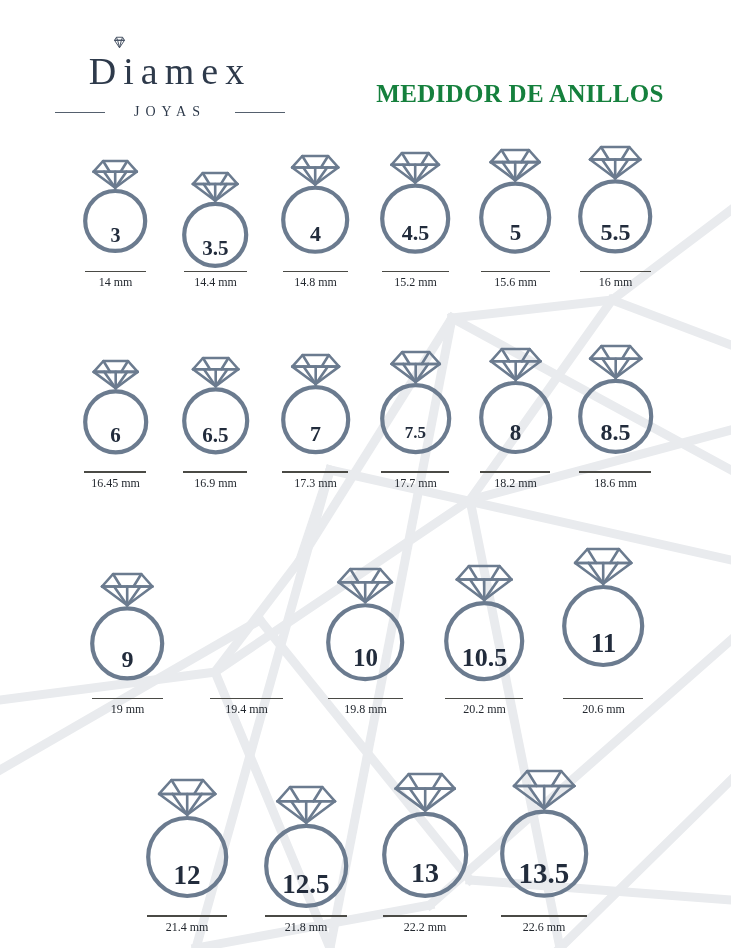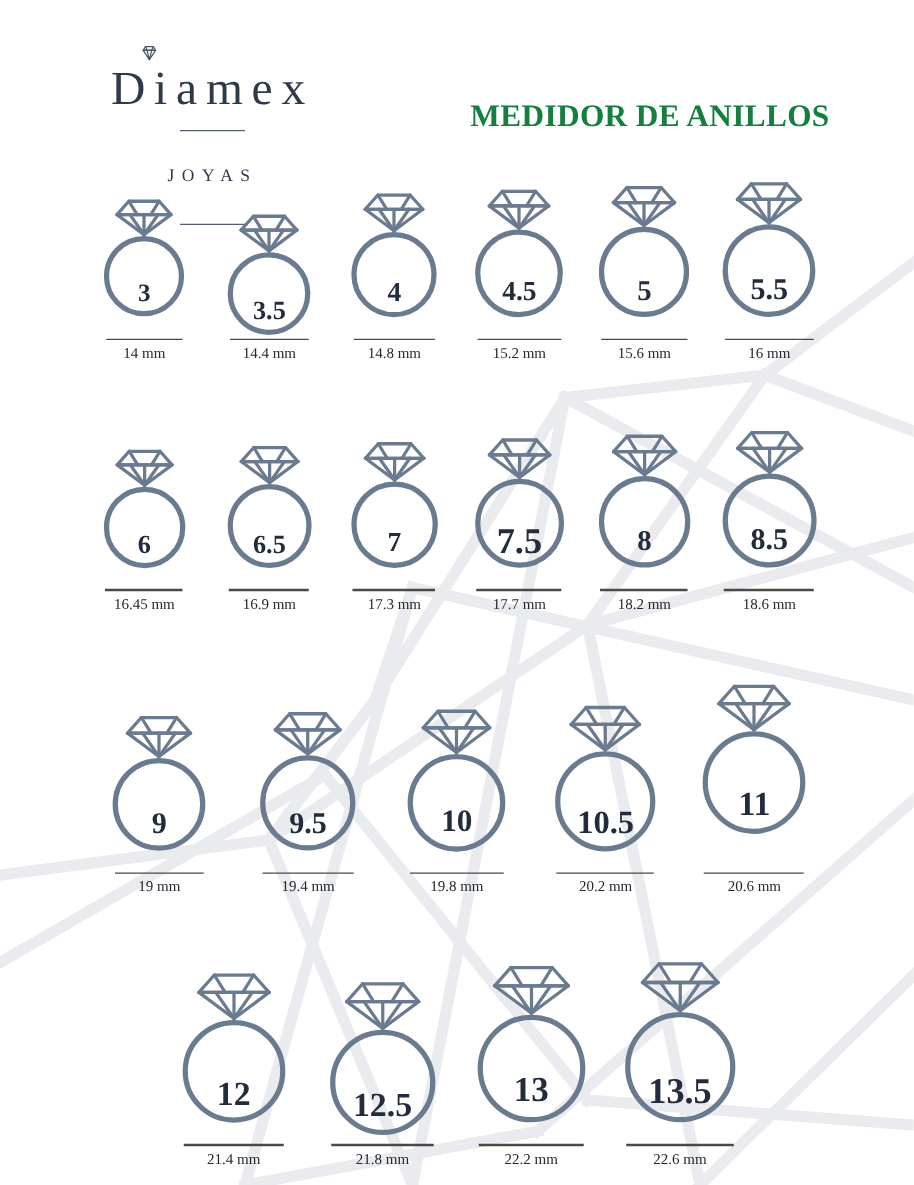--- a/index.html
+++ b/index.html
@@ -56,21 +56,20 @@
     top: -16px;
     width: 15px;
     height: 13px;
   }
   #logo-sub {
     margin-top: 14px;
     display: flex;
     align-items: center;
     justify-content: flex-end;
     gap: 29px;
-    flex-direction: column;
   }
   .logo-rule {
     height: 1px;
     background: #55606e;
     width: 52px;
   }
   #logo-sub-text {
     font-family: "Liberation Serif", serif;
     font-size: 14px;
     letter-spacing: 6px;
@@ -427,21 +426,21 @@
               <g fill="none" stroke="#6b7b8f" stroke-width="2.604" stroke-linejoin="round" stroke-linecap="round">
                 <path d="M24.192800000000005 2 L51.2072 2 L61.82 13.963519999999999 L13.580000000000005 13.963519999999999 Z"></path>
                 <path d="M13.580000000000005 13.963519999999999 L61.82 13.963519999999999"></path>
                 <path d="M13.580000000000005 13.963519999999999 L37.7 31.908799999999996 L61.82 13.963519999999999"></path>
                 <path d="M24.192800000000005 2 L31.621760000000002 13.963519999999999"></path>
                 <path d="M51.2072 2 L43.778240000000004 13.963519999999999"></path>
                 <path d="M25.157600000000002 13.963519999999999 L37.7 31.908799999999996"></path>
                 <path d="M50.2424 13.963519999999999 L37.7 31.908799999999996"></path>
                 <path d="M37.7 13.963519999999999 L37.7 31.908799999999996"></path>
               </g>
-            </svg><div class="ring-label" style="font-size: 29px; padding-top: 29.9088px;">
+            </svg><div class="ring-label" style="font-size: 17px; padding-top: 29.9088px;">
               <span>7.5</span>
             </div></div>
           <div class="mm-block" style="margin-top: 14px;">
             <div class="mm-rule" style="width: 68px; background: rgb(74, 74, 69);"></div>
             <div class="mm-text">17.7 mm</div>
           </div>
         </div>
       </div>
       <div class="ring-cell" style="width: 100px;">
         <div class="ring-figure">
@@ -509,35 +508,20 @@
               <span>9</span>
             </div></div>
           <div class="mm-block" style="margin-top: 14px;">
             <div class="mm-rule" style="width: 71px; background: rgb(74, 74, 69);"></div>
             <div class="mm-text">19 mm</div>
           </div>
         </div>
       </div>
       <div class="ring-cell" style="width: 119px;">
         <div class="ring-figure">
-          <div class="ring-svg-wrap"><svg width="80.4" height="114.5408" viewBox="0 0 80.4 114.5408">
-              <circle cx="40.2" cy="73.3408" r="36" fill="none" stroke="#6b7b8f" stroke-width="4.2"></circle>
-              <g fill="none" stroke="#6b7b8f" stroke-width="2.604" stroke-linejoin="round" stroke-linecap="round">
-                <path d="M25.684800000000003 2 L54.7152 2 L66.12 14.85632 L14.280000000000005 14.85632 Z"></path>
-                <path d="M14.280000000000005 14.85632 L66.12 14.85632"></path>
-                <path d="M14.280000000000005 14.85632 L40.2 34.1408 L66.12 14.85632"></path>
-                <path d="M25.684800000000003 2 L33.66816 14.85632"></path>
-                <path d="M54.7152 2 L46.731840000000005 14.85632"></path>
-                <path d="M26.721600000000002 14.85632 L40.2 34.1408"></path>
-                <path d="M53.6784 14.85632 L40.2 34.1408"></path>
-                <path d="M40.2 14.85632 L40.2 34.1408"></path>
-              </g>
-            </svg><div class="ring-label" style="font-size: 24px; padding-top: 32.1408px;">
-              <span>9.5</span>
-            </div></div>
           <div class="mm-block" style="margin-top: 14px;">
             <div class="mm-rule" style="width: 73px; background: rgb(74, 74, 69);"></div>
             <div class="mm-text">19.4 mm</div>
           </div>
         </div>
       </div>
       <div class="ring-cell" style="width: 119px;">
         <div class="ring-figure">
           <div class="ring-svg-wrap"><svg width="82.4" height="117.43360000000001" viewBox="0 0 82.4 117.43360000000001">
               <circle cx="41.2" cy="75.23360000000001" r="37" fill="none" stroke="#6b7b8f" stroke-width="4.2"></circle>

